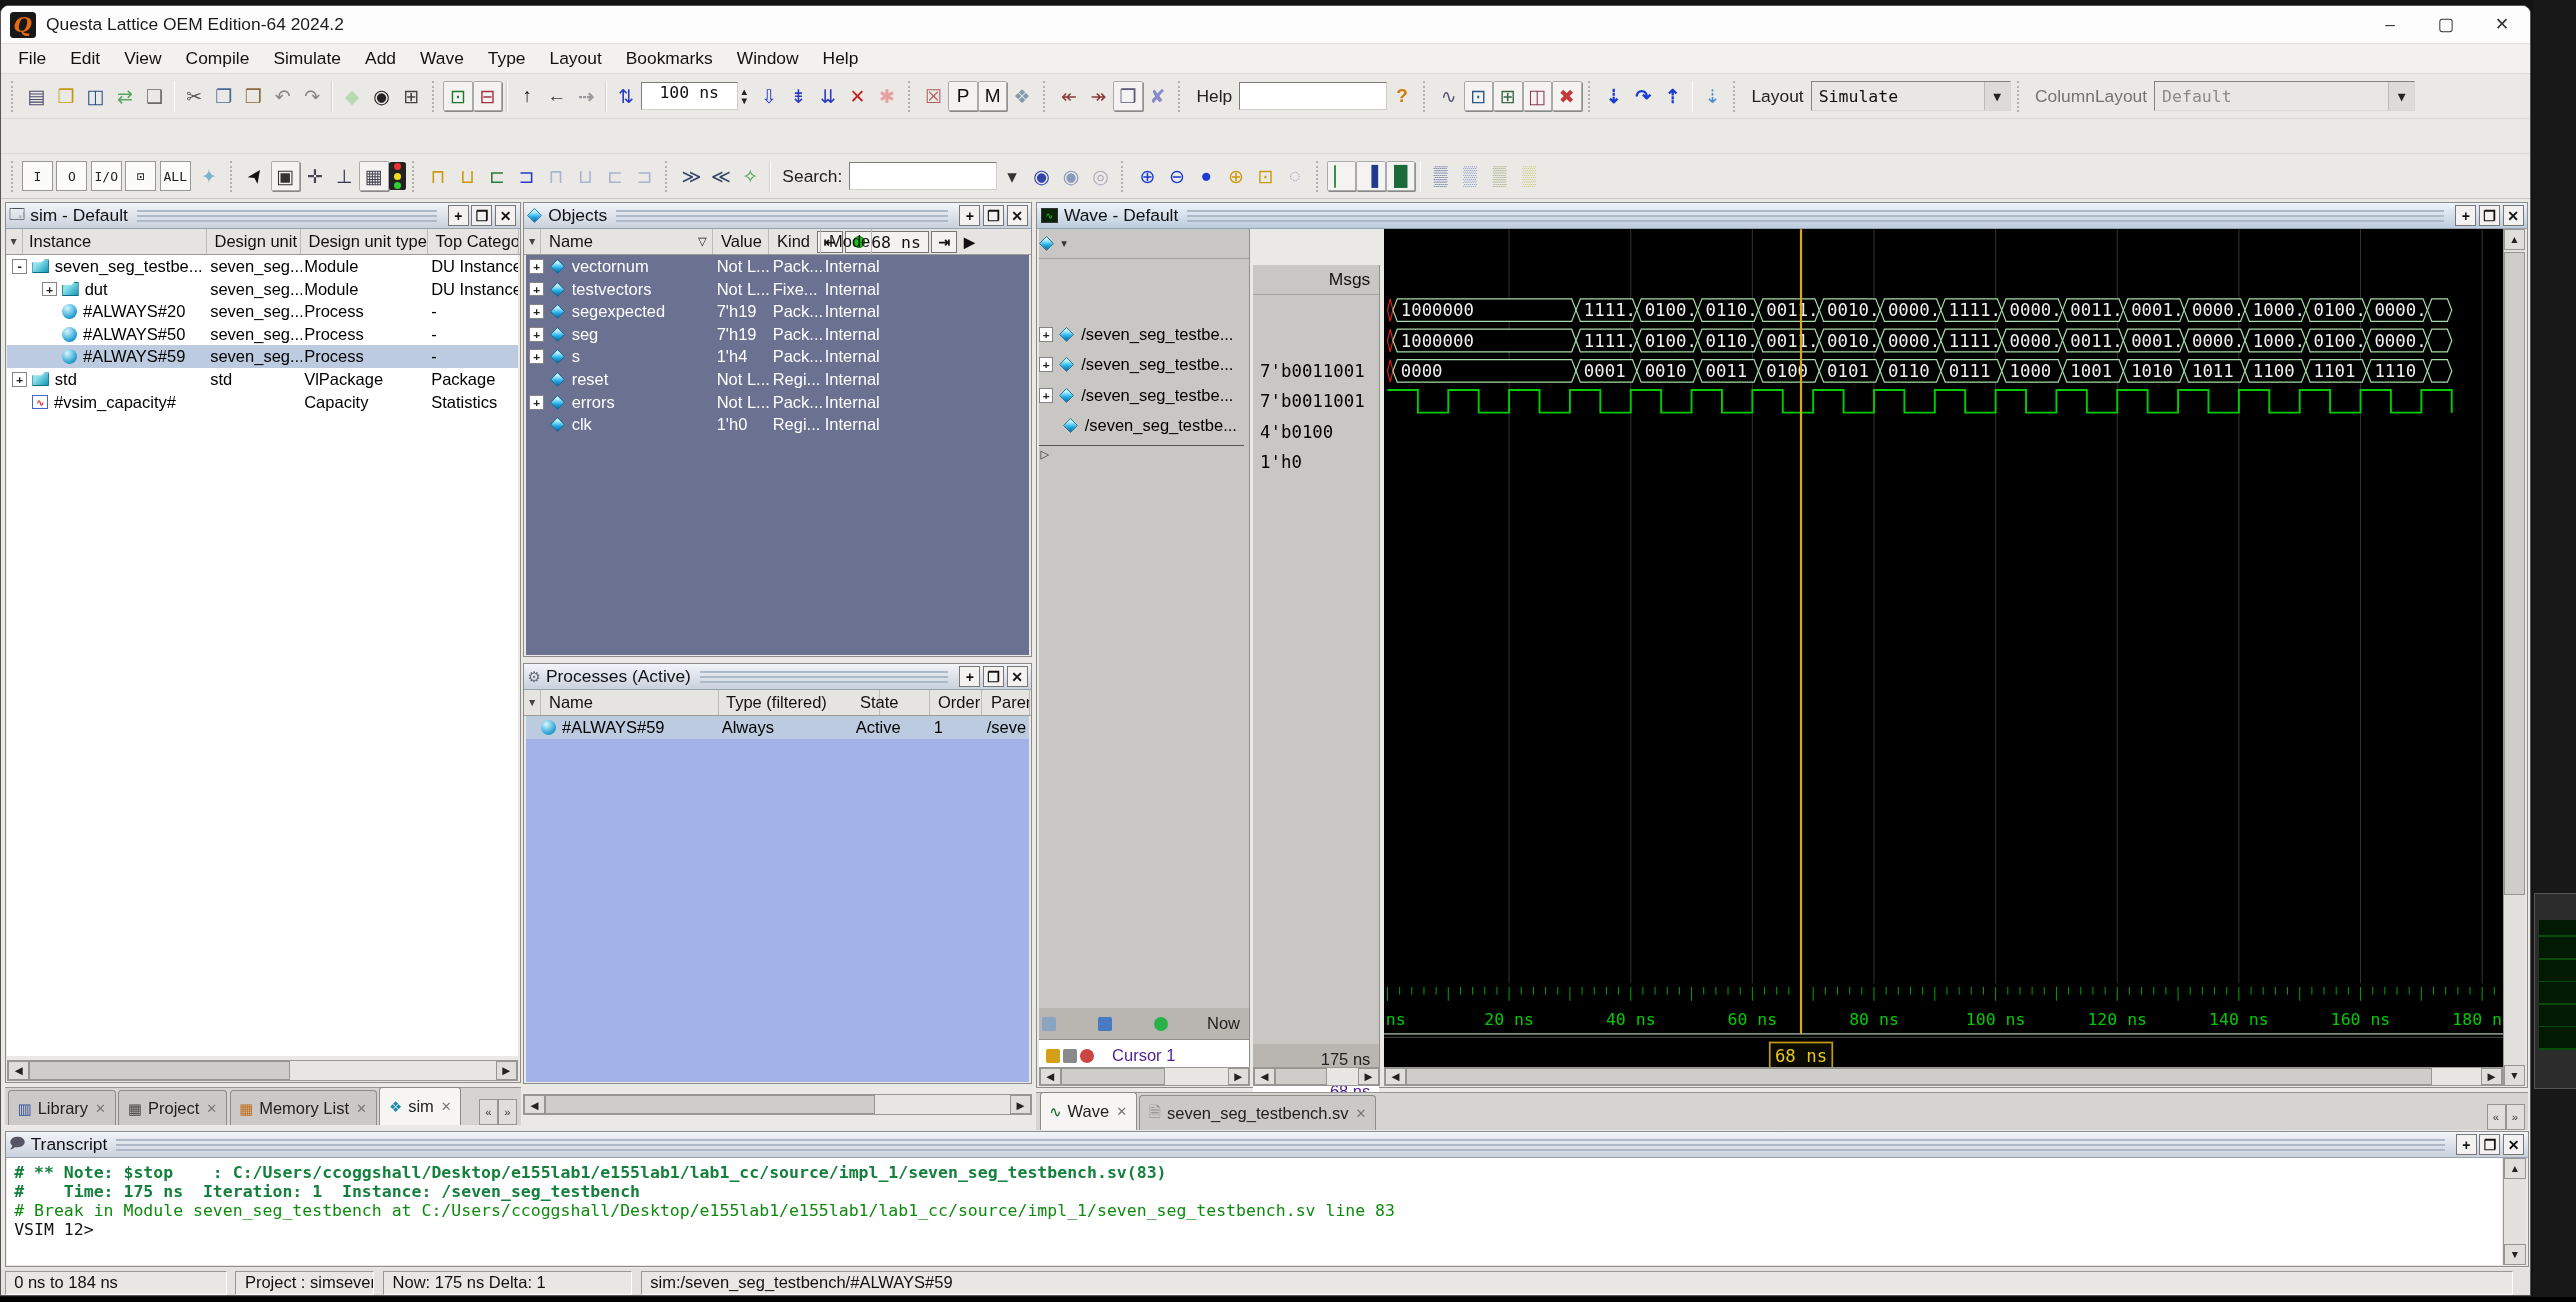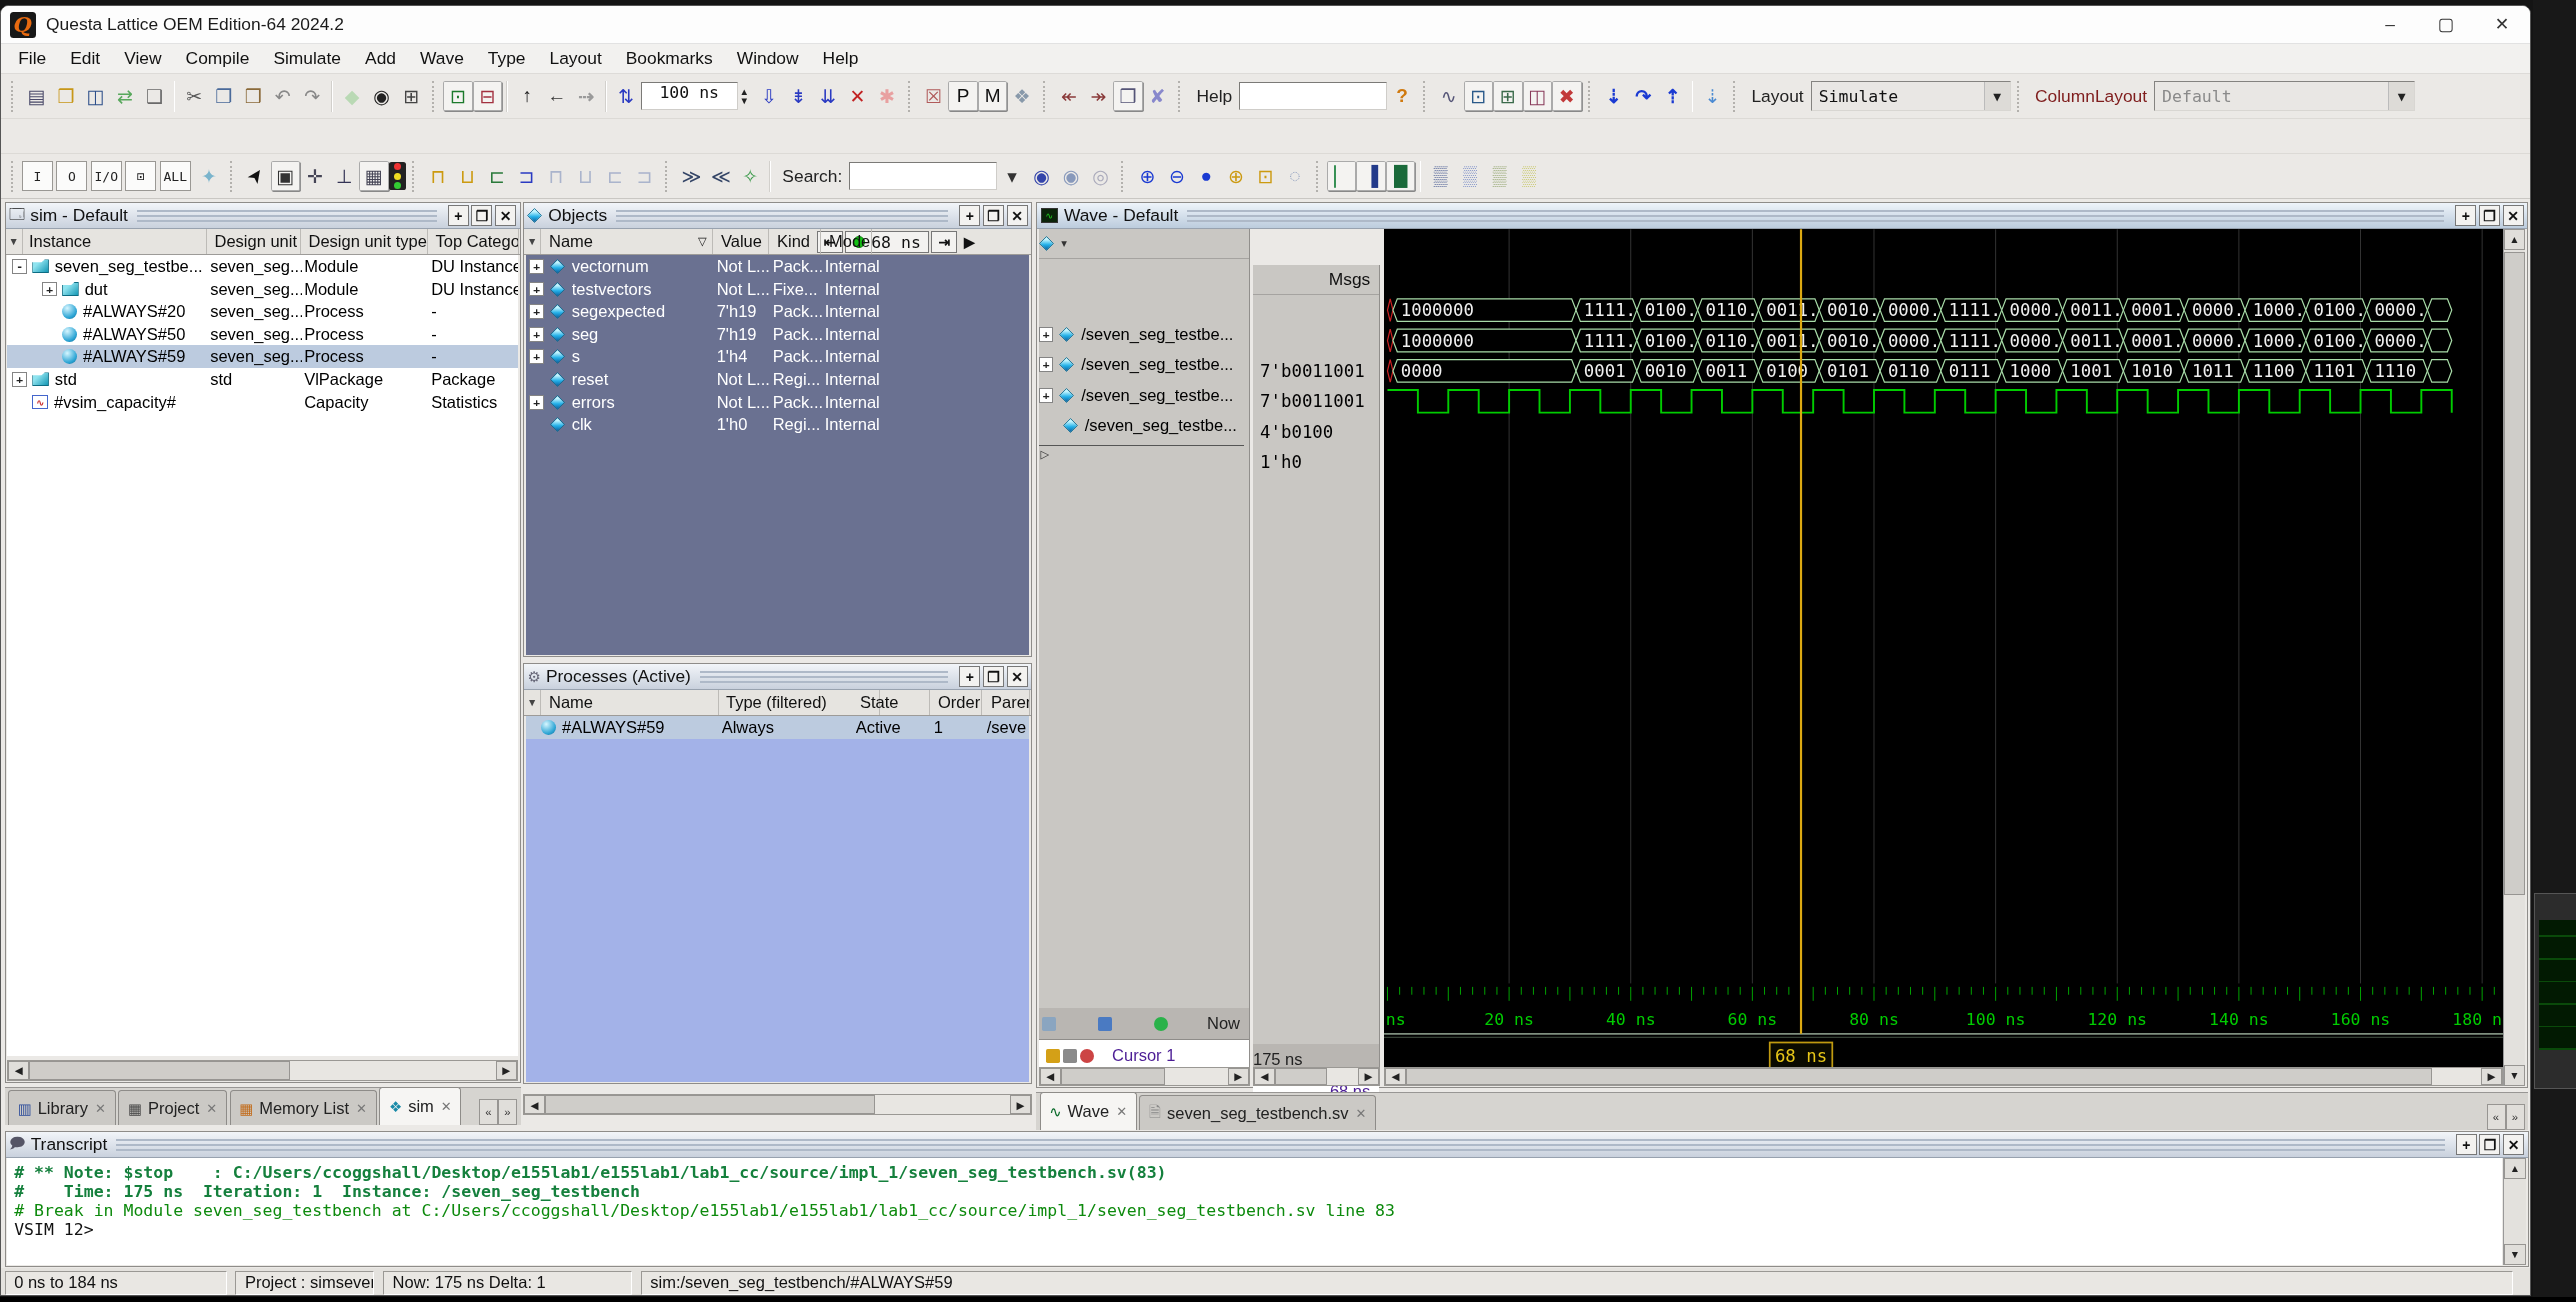--- a/index.html
+++ b/index.html
@@ -221,21 +221,21 @@
         <div class="ticon" style="color: rgb(26, 58, 210); font-weight: bold;">⇡</div>
         <div class="tsep"></div>
         <div class="ticon" style="color: rgb(74, 138, 210);">⇣</div>
         <div class="tgrip"></div>
         <div class="tlabel">Layout</div>
         <div class="tselect" style="width: 200px;">
           <span>Simulate</span>
           <span class="arr">▼</span>
         </div>
         <div class="tgrip"></div>
-        <div class="tlabel" style="color: #7f1d1d; text-align: right;">ColumnLayout</div>
+        <div class="tlabel" style="color: #737373; text-align: right;">ColumnLayout</div>
         <div class="tselect" style="width: 261px;">
           <span style="color: rgb(138, 138, 138);">Default</span>
           <span class="arr">▼</span>
         </div>
       </div>
     <div id="toolbar-spacer"></div>
     <div id="toolbar2" class="toolbar">
         <div class="tgrip"></div>
         <div class="tmode">I</div>
         <div class="tmode">O</div>
@@ -590,21 +590,21 @@
       <div id="wave-msgs-col">
         <div class="wave-toolrow msgs-hdr">
           <span>Msgs</span>
         </div>
         <div id="wave-msgs-rows" style="position:absolute; left:0; right:0; top:29.5px; bottom:0;">
             <div class="wmsg-row" style="top: 61px;">7'b0011001</div>
             <div class="wmsg-row" style="top: 91px;">7'b0011001</div>
             <div class="wmsg-row" style="top: 122px;">4'b0100</div>
             <div class="wmsg-row" style="top: 152px;">1'h0</div>
           </div>
-        <div class="gray-cell" style="position:absolute; left:0; right:0; top:779px; height:32px; padding-right:8.7px;">
+        <div class="gray-cell" style="position:absolute; left:0; right:0; top:779px; height:32px; justify-content:flex-end; padding-right:8.7px;">
             <span>175 ns</span>
           </div>
         <div class="white-cell" style="position:absolute; left:0; right:0; top:811px; height:32px; justify-content:flex-end; padding-right:8.7px;">
             <span>68 ns</span>
           </div>
       </div>
 
       <div id="wave-canvas-wrap">
         <svg id="wave-svg" width="1119" height="859" xmlns="http://www.w3.org/2000/svg" viewBox="0 0 1288 988">
             <line x1="144" x2="144" y1="0" y2="868" stroke="#3b3b3b" stroke-width="1"></line>

